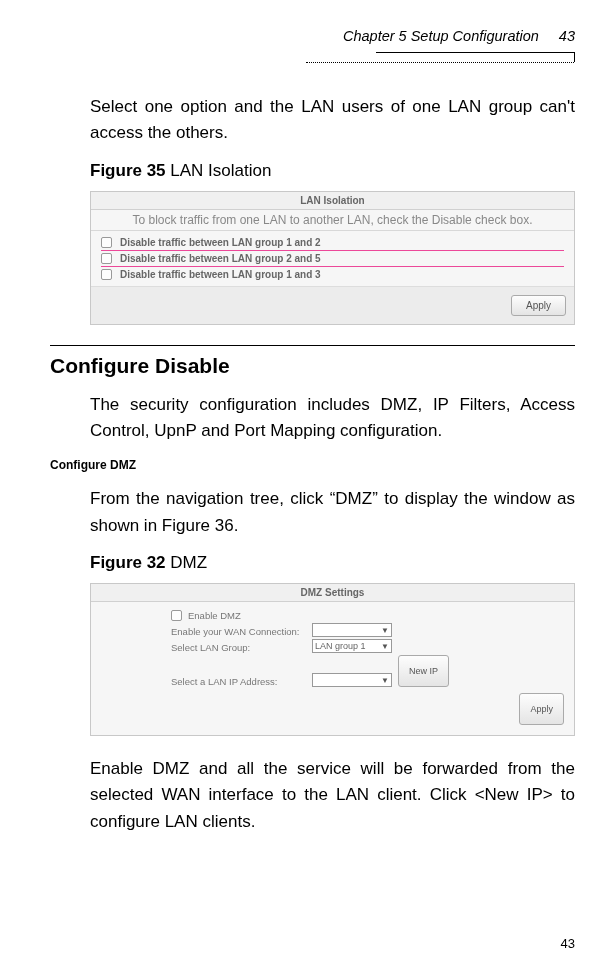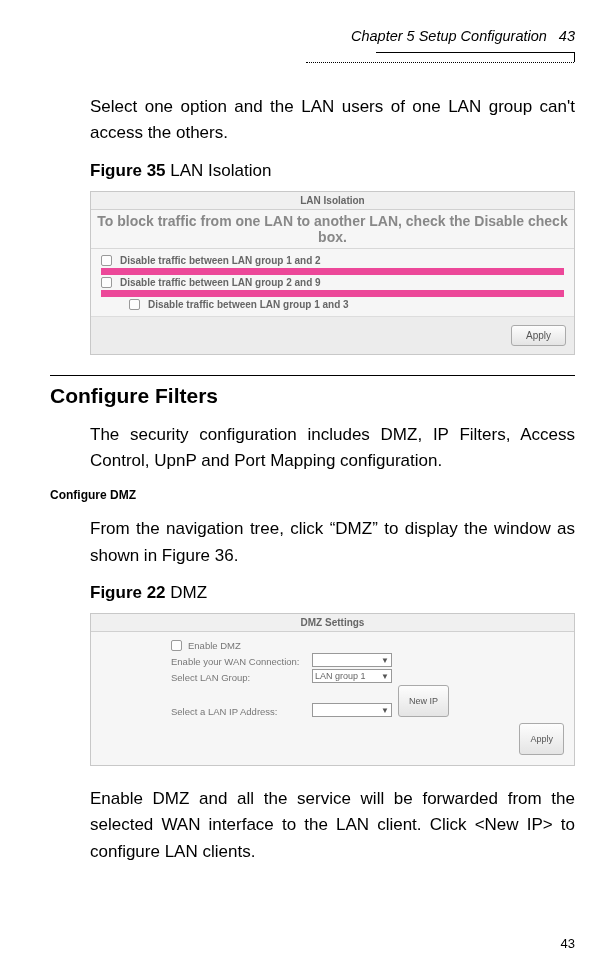--- a/index.html
+++ b/index.html
@@ -12,21 +12,21 @@
       height: 965px;
       background: white;
       font-family: Arial, Helvetica, sans-serif;
       position: relative;
       padding: 28px 40px 20px 50px;
     }
     .header-line {
       display: flex;
       justify-content: flex-end;
       align-items: center;
-      gap: 12px;
+      gap: 20px;
       font-style: italic;
       font-size: 14.5px;
       margin-bottom: 8px;
     }
     .dotted-rule {
       height: 10px;
       border-right: 1.5px solid #000;
       border-top: 1.5px solid #000;
       margin-left: 62%;
       margin-bottom: 32px;
@@ -67,40 +67,38 @@
       font-size: 10px;
       font-weight: bold;
       color: #666;
       padding: 3px 0;
       border-bottom: 1px solid #d0d0d0;
       background: #f0f0f0;
       filter: blur(0.3px);
     }
     .figure-subtitle {
       text-align: center;
-      font-size: 14px;
+      font-size: 12px;
       color: #888;
       padding: 3px 0;
       border-bottom: 1px solid #d8d8d8;
       filter: blur(0.4px);
-      font-weight: bold;
     }
     .lan-rows {
       padding: 4px 10px;
     }
     .lan-row {
       display: flex;
       align-items: center;
       gap: 8px;
       padding: 2px 0;
-      border-bottom: 7px solid #ec4899;
+      border-bottom: 1px solid #ec4899;
     }
     .lan-row:last-child {
       border-bottom: none;
-      margin-left: 28px;
     }
     .fake-checkbox {
       width: 11px;
       height: 11px;
       border: 1.5px solid #999;
       border-radius: 2px;
       background: #fdfdfd;
       flex-shrink: 0;
     }
     .lan-label {
@@ -216,43 +214,43 @@
   <div class="figure-box">
     <div class="figure-title-bar">LAN Isolation</div>
     <div class="figure-subtitle">To block traffic from one LAN to another LAN, check the Disable check box.</div>
     <div class="lan-rows">
       <div class="lan-row">
         <div class="fake-checkbox"></div>
         <div class="lan-label">Disable traffic between LAN group 1 and 2</div>
       </div>
       <div class="lan-row">
         <div class="fake-checkbox"></div>
-        <div class="lan-label">Disable traffic between LAN group 2 and 9</div>
+        <div class="lan-label">Disable traffic between LAN group 2 and 5</div>
       </div>
       <div class="lan-row">
         <div class="fake-checkbox"></div>
         <div class="lan-label">Disable traffic between LAN group 1 and 3</div>
       </div>
     </div>
     <div class="apply-row">
       <div class="fake-button">Apply</div>
     </div>
   </div>
 
   <hr class="section-rule">
-  <div class="h1">Configure Filters</div>
+  <div class="h1">Configure Disable</div>
 
   <p class="body-text">The security configuration includes DMZ, IP Filters, Access Control, UpnP and Port Mapping configuration.</p>
 
   <div class="h2">Configure DMZ</div>
 
   <p class="body-text">From the navigation tree, click “DMZ” to display the window as shown in Figure 36.</p>
 
   <p class="figure-caption">
-    <b>Figure 22</b><span> DMZ</span>
+    <b>Figure 32</b><span> DMZ</span>
   </p>
 
   <div class="figure-box">
     <div class="figure-title-bar">DMZ Settings</div>
     <div class="dmz-body">
       <div class="dmz-row">
         <div class="fake-checkbox"></div>
         <span>Enable DMZ</span>
       </div>
       <div class="dmz-row">

